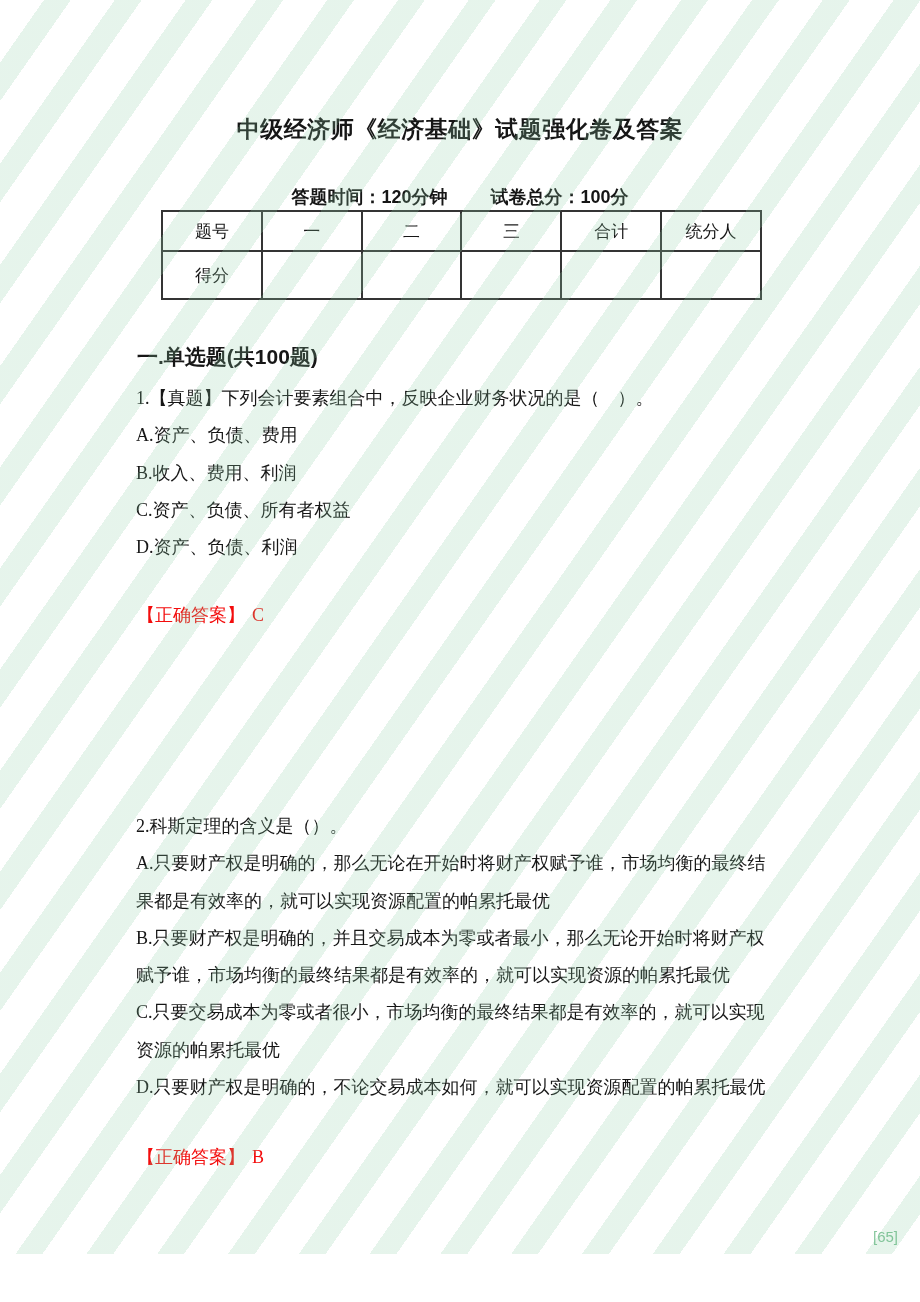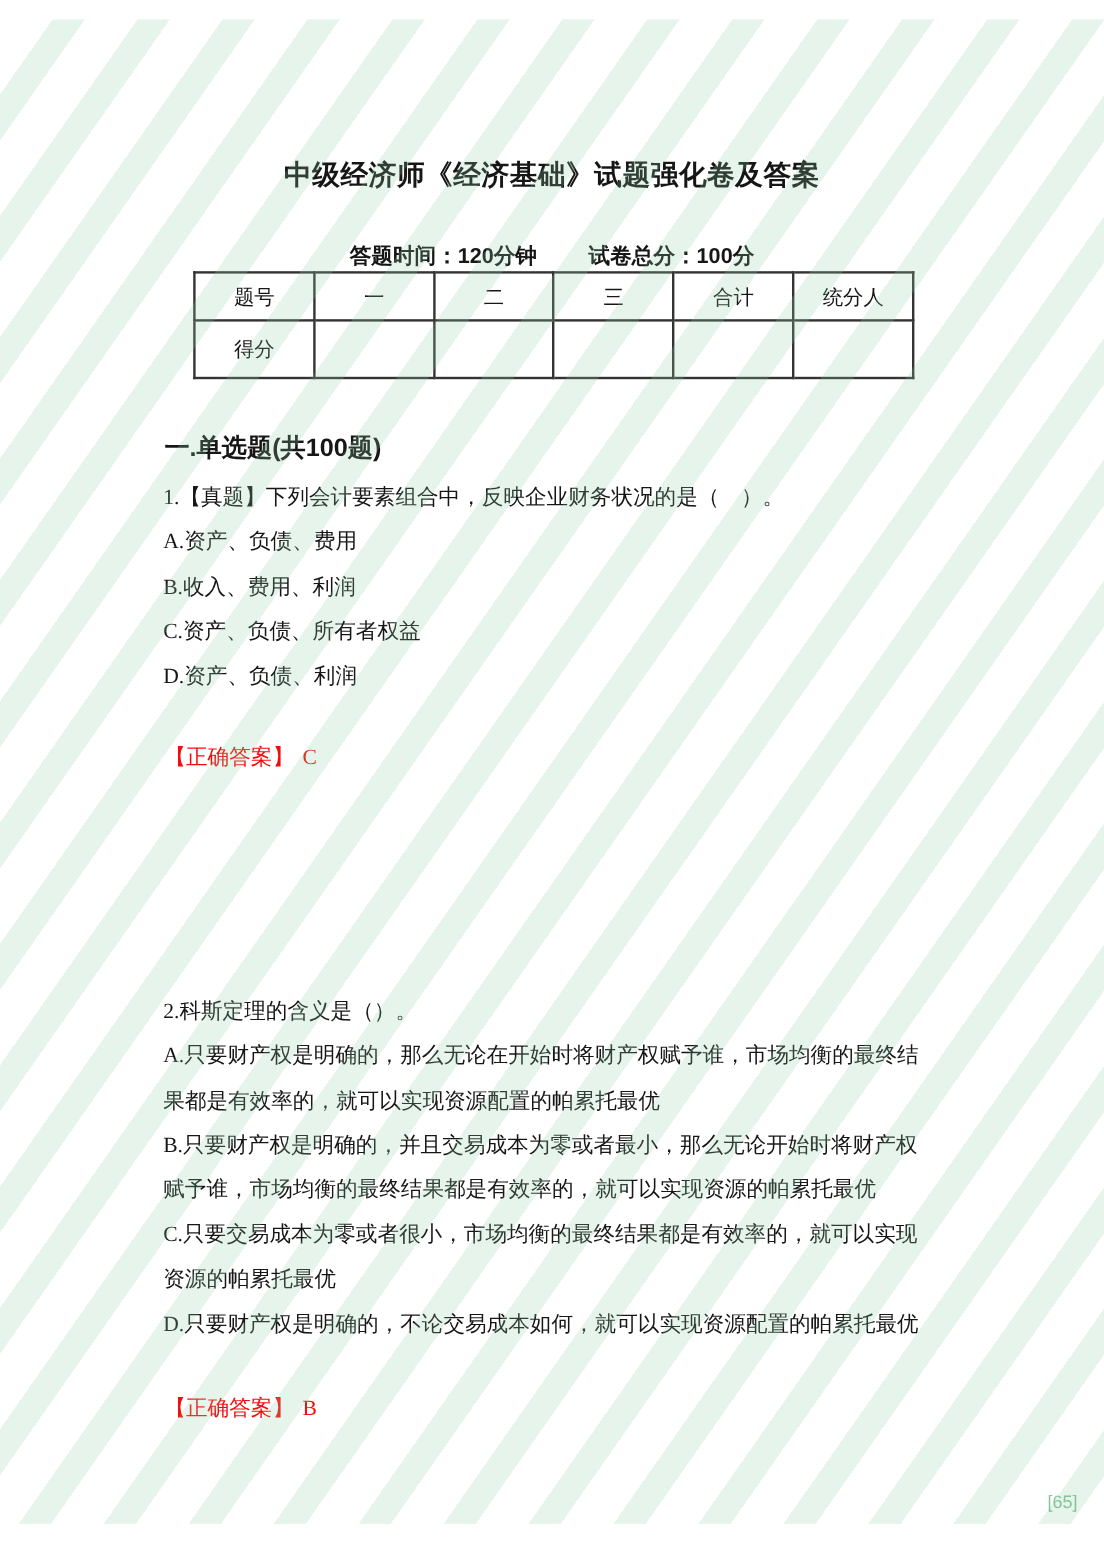--- a/index.html
+++ b/index.html
@@ -1,20 +1,19 @@
 <!DOCTYPE html>
 <html><head>
 <meta charset="utf-8">
 <style>
   html,body { margin:0; padding:0; background:#ffffff; }
   .page {
     position:relative; width:920px; height:1254px; background:#ffffff;
     font-family:"Liberation Serif","DejaVu Serif",serif; color:#161616;
     overflow:hidden;
-    margin-top:16px;
   }
   .doc-title {
     position:absolute; top:114px; left:0; width:100%; text-align:center;
     font-family:"Liberation Sans","DejaVu Sans",sans-serif;
     font-size:23px; font-weight:bold; letter-spacing:0.5px;
   }
   .doc-subtitle {
     position:absolute; top:185px; left:0; width:100%; text-align:center;
     font-family:"Liberation Sans","DejaVu Sans",sans-serif;
     font-size:18px; font-weight:bold;

